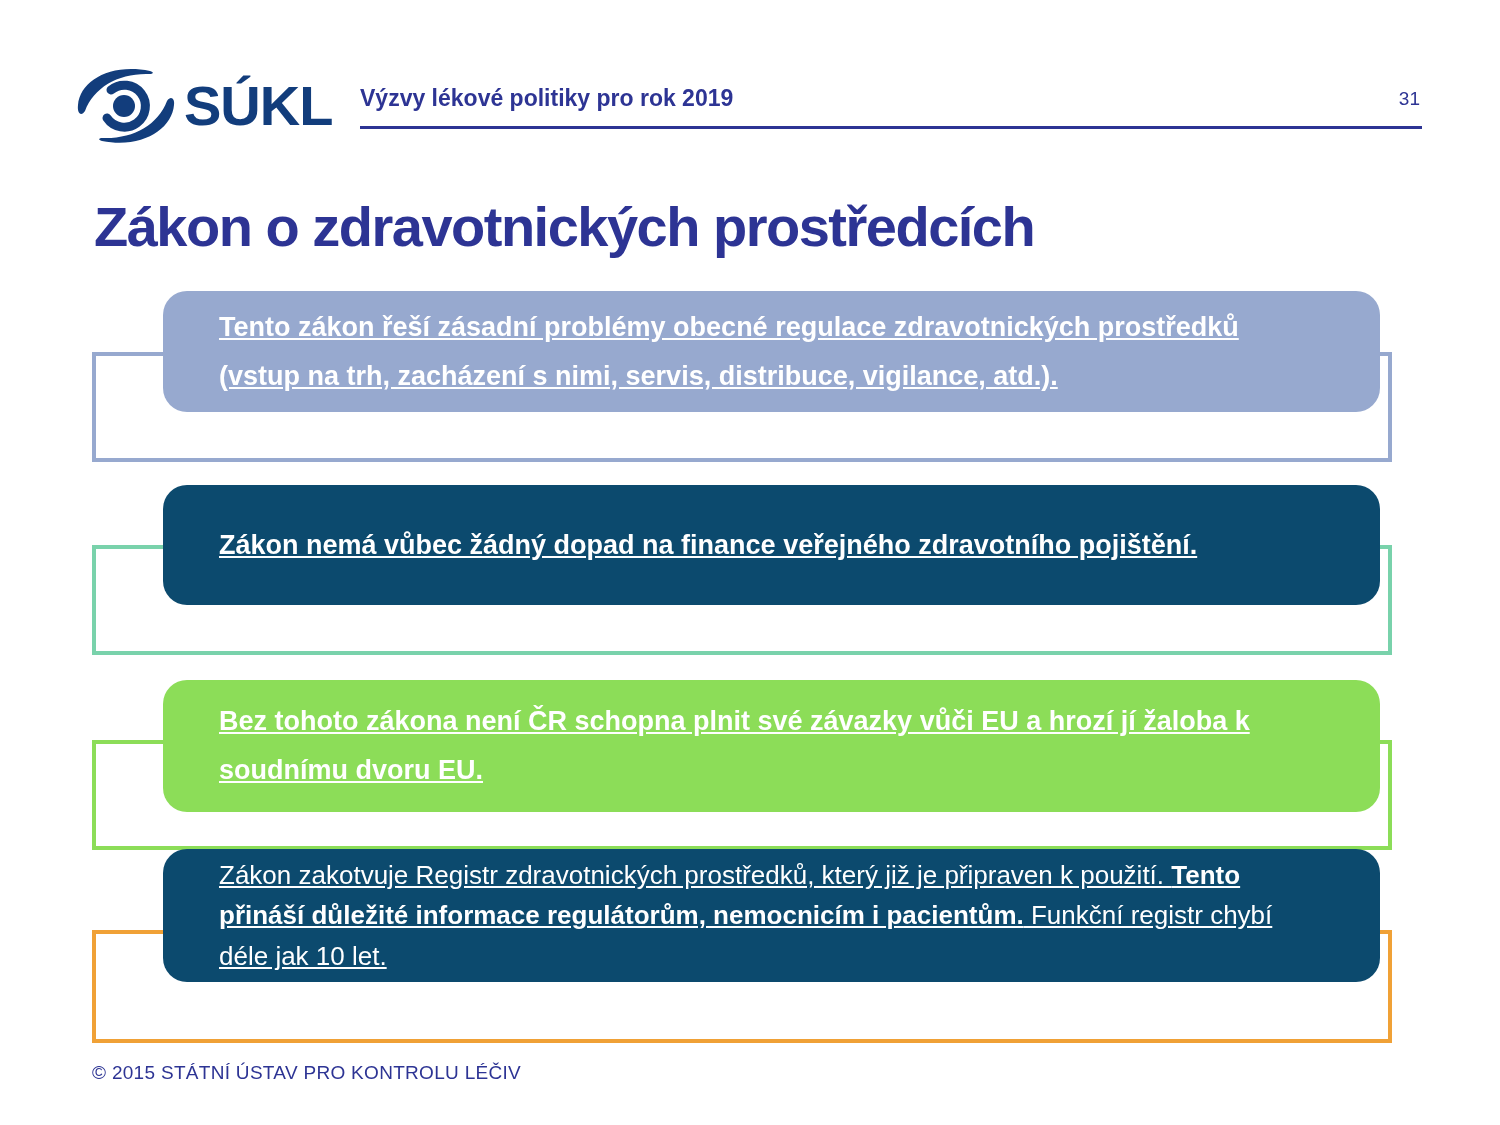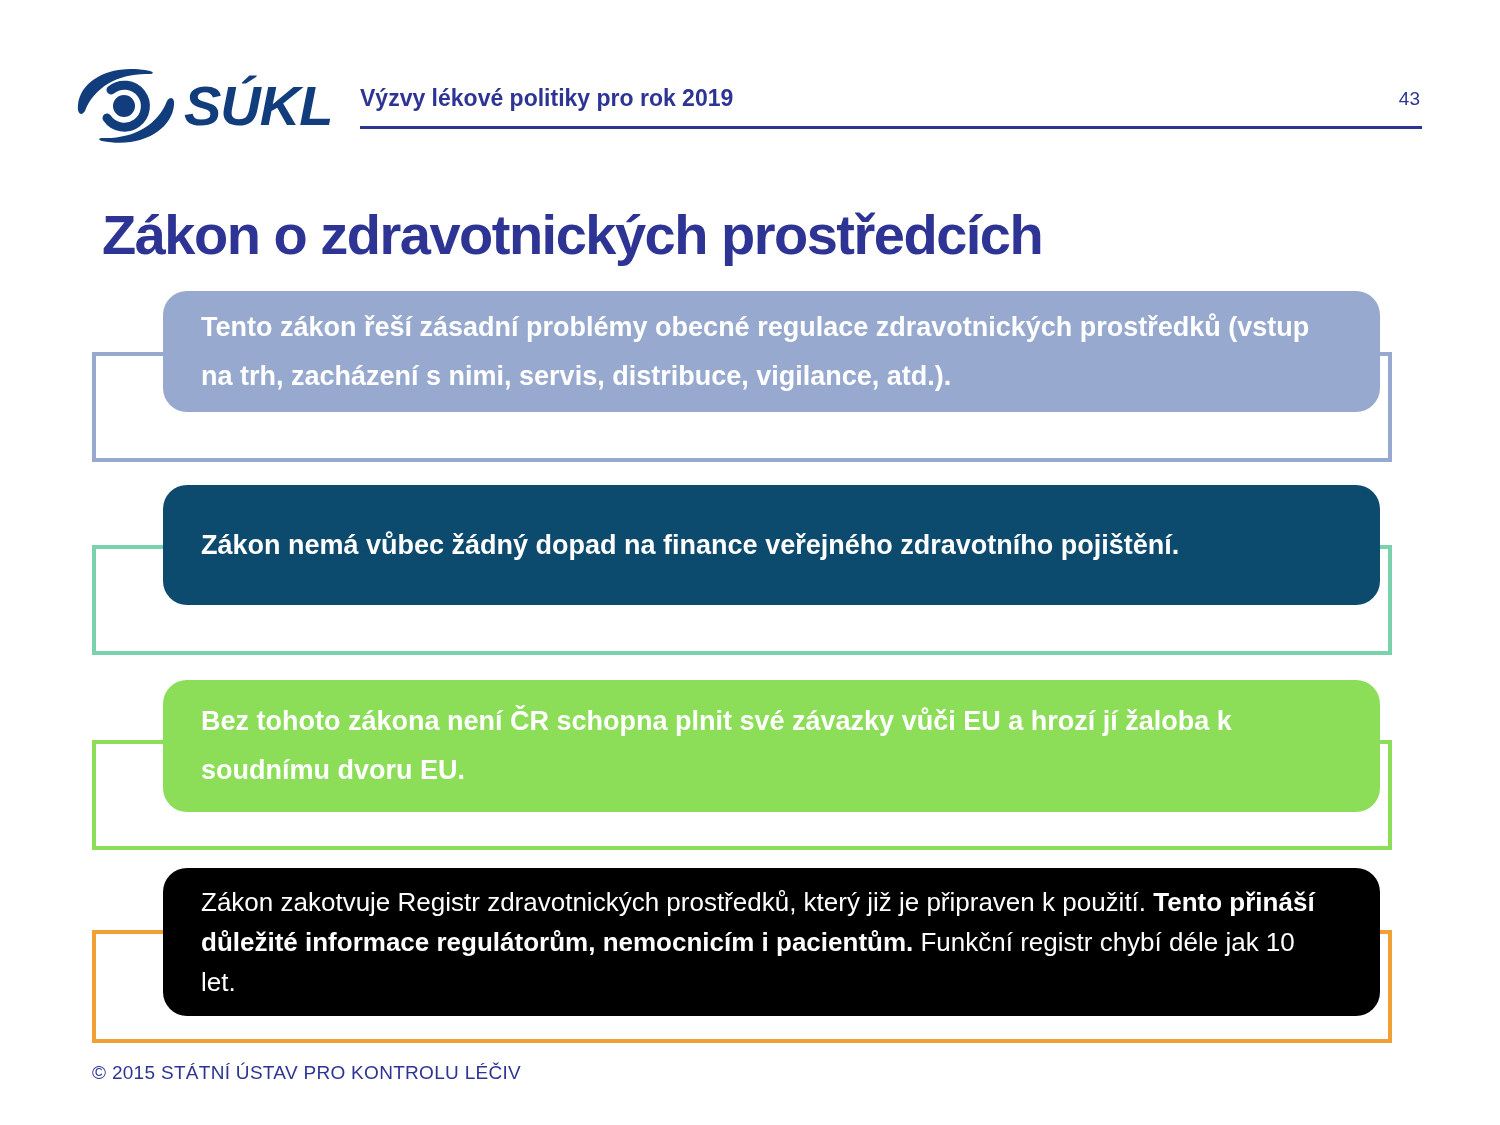--- a/index.html
+++ b/index.html
@@ -14,21 +14,20 @@
     overflow: hidden;
   }
 
   
   .logo {
     position: absolute;
     left: 74px; top: 60px;
     display: flex;
     align-items: center;
     height: 92px;
-    font-style: italic;
   }
   .logo-mark { width: 104px; height: 90px; }
   .logo-text {
     font-size: 56px;
     font-weight: 700;
     color: #123D7C;
     letter-spacing: -1px;
     margin-left: 6px;
     line-height: 1;
   }
@@ -53,21 +52,21 @@
   }
 
   
   .slide-title {
     position: absolute;
     left: 90px; top: 190px;
     font-size: 56px;
     font-weight: 700;
     letter-spacing: -1.5px;
     color: #2D3494;
-    margin: 12px;
+    margin: 4px;
   }
 
   
   .outline {
     position: absolute;
     left: 92px;
     width: 1300px;
     height: 110px;
     border: 4px solid #000;   
     background: transparent;
@@ -75,25 +74,26 @@
   .fillbox {
     position: absolute;
     left: 163px;
     width: 1217px;
     border-radius: 24px;
     display: flex;
     align-items: center;
     color: #ffffff;
   }
   .fillbox p {
-    margin: 0;
+    margin: 18px;
     padding: 0 70px 0 38px;
     font-size: 27px;
     font-weight: 700;
     line-height: 1.8;
+    text-decoration: underline;
   }
   .fillbox.mixed p {
     font-size: 26px;
     font-weight: 400;
     line-height: 1.55;
     padding-right: 60px;
   }
   .fillbox.mixed p .b { font-weight: 700; }
 
   
@@ -114,21 +114,21 @@
     <svg class="logo-mark" viewBox="0 0 100 90" xmlns="http://www.w3.org/2000/svg">
       <path fill="#123D7C" d="M2,44 C4,20 34,2 74,10 C78,11 78,13 73,13 C43,12 18,26 9,50 C5,56 1,52 2,44 Z"></path>
       <path fill="#123D7C" d="M98,44 C96,68 66,88 26,80 C22,79 22,77 27,77 C57,78 82,64 91,40 C95,34 99,38 98,44 Z"></path>
       <path fill="none" stroke="#123D7C" stroke-width="9" stroke-linecap="round" d="M35,29 A 21,21 0 1 1 31,57"></path>
       <circle fill="#123D7C" cx="48" cy="45" r="11"></circle>
     </svg>
     <span class="logo-text">SÚKL</span>
   </div>
 
   <div class="pres-title">Výzvy lékové politiky pro rok 2019</div>
-  <div class="page-number">43</div>
+  <div class="page-number">31</div>
   <div class="header-rule"></div>
 
   <h1 class="slide-title">Zákon o zdravotnických prostředcích</h1>
 
   <div>
     <div class="outline" style="top: 352px; border-color: rgb(151, 169, 207);"></div>
     <div class="fillbox" style="top: 291px; height: 121px; background: rgb(151, 169, 207);">
       <p>Tento zákon řeší zásadní problémy obecné regulace zdravotnických prostředků (vstup na trh, zacházení s nimi, servis, distribuce, vigilance, atd.).</p>
     </div>
   </div>
@@ -142,20 +142,20 @@
 
   <div>
     <div class="outline" style="top: 740px; border-color: rgb(140, 221, 88);"></div>
     <div class="fillbox" style="top: 680px; height: 132px; background: rgb(140, 221, 88);">
       <p>Bez tohoto zákona není ČR schopna plnit své závazky vůči EU a hrozí jí žaloba k soudnímu dvoru EU.</p>
     </div>
   </div>
 
   <div>
     <div class="outline" style="top: 930px; height: 113px; border-color: rgb(240, 161, 54);"></div>
-    <div class="fillbox mixed" style="top: 868px; height: 148px; background: #000000;">
+    <div class="fillbox mixed" style="top: 849px; height: 133px; background: #0c4a6e;">
       <p><span>Zákon zakotvuje Registr zdravotnických prostředků, který již je připraven k použití. </span><span class="b">Tento přináší důležité informace regulátorům, nemocnicím i pacientům.</span><span> Funkční registr chybí déle jak 10 let.</span></p>
     </div>
   </div>
 
   <div class="footer-text">© 2015  STÁTNÍ ÚSTAV PRO KONTROLU LÉČIV</div>
 
 </div>
 
 </body></html>

